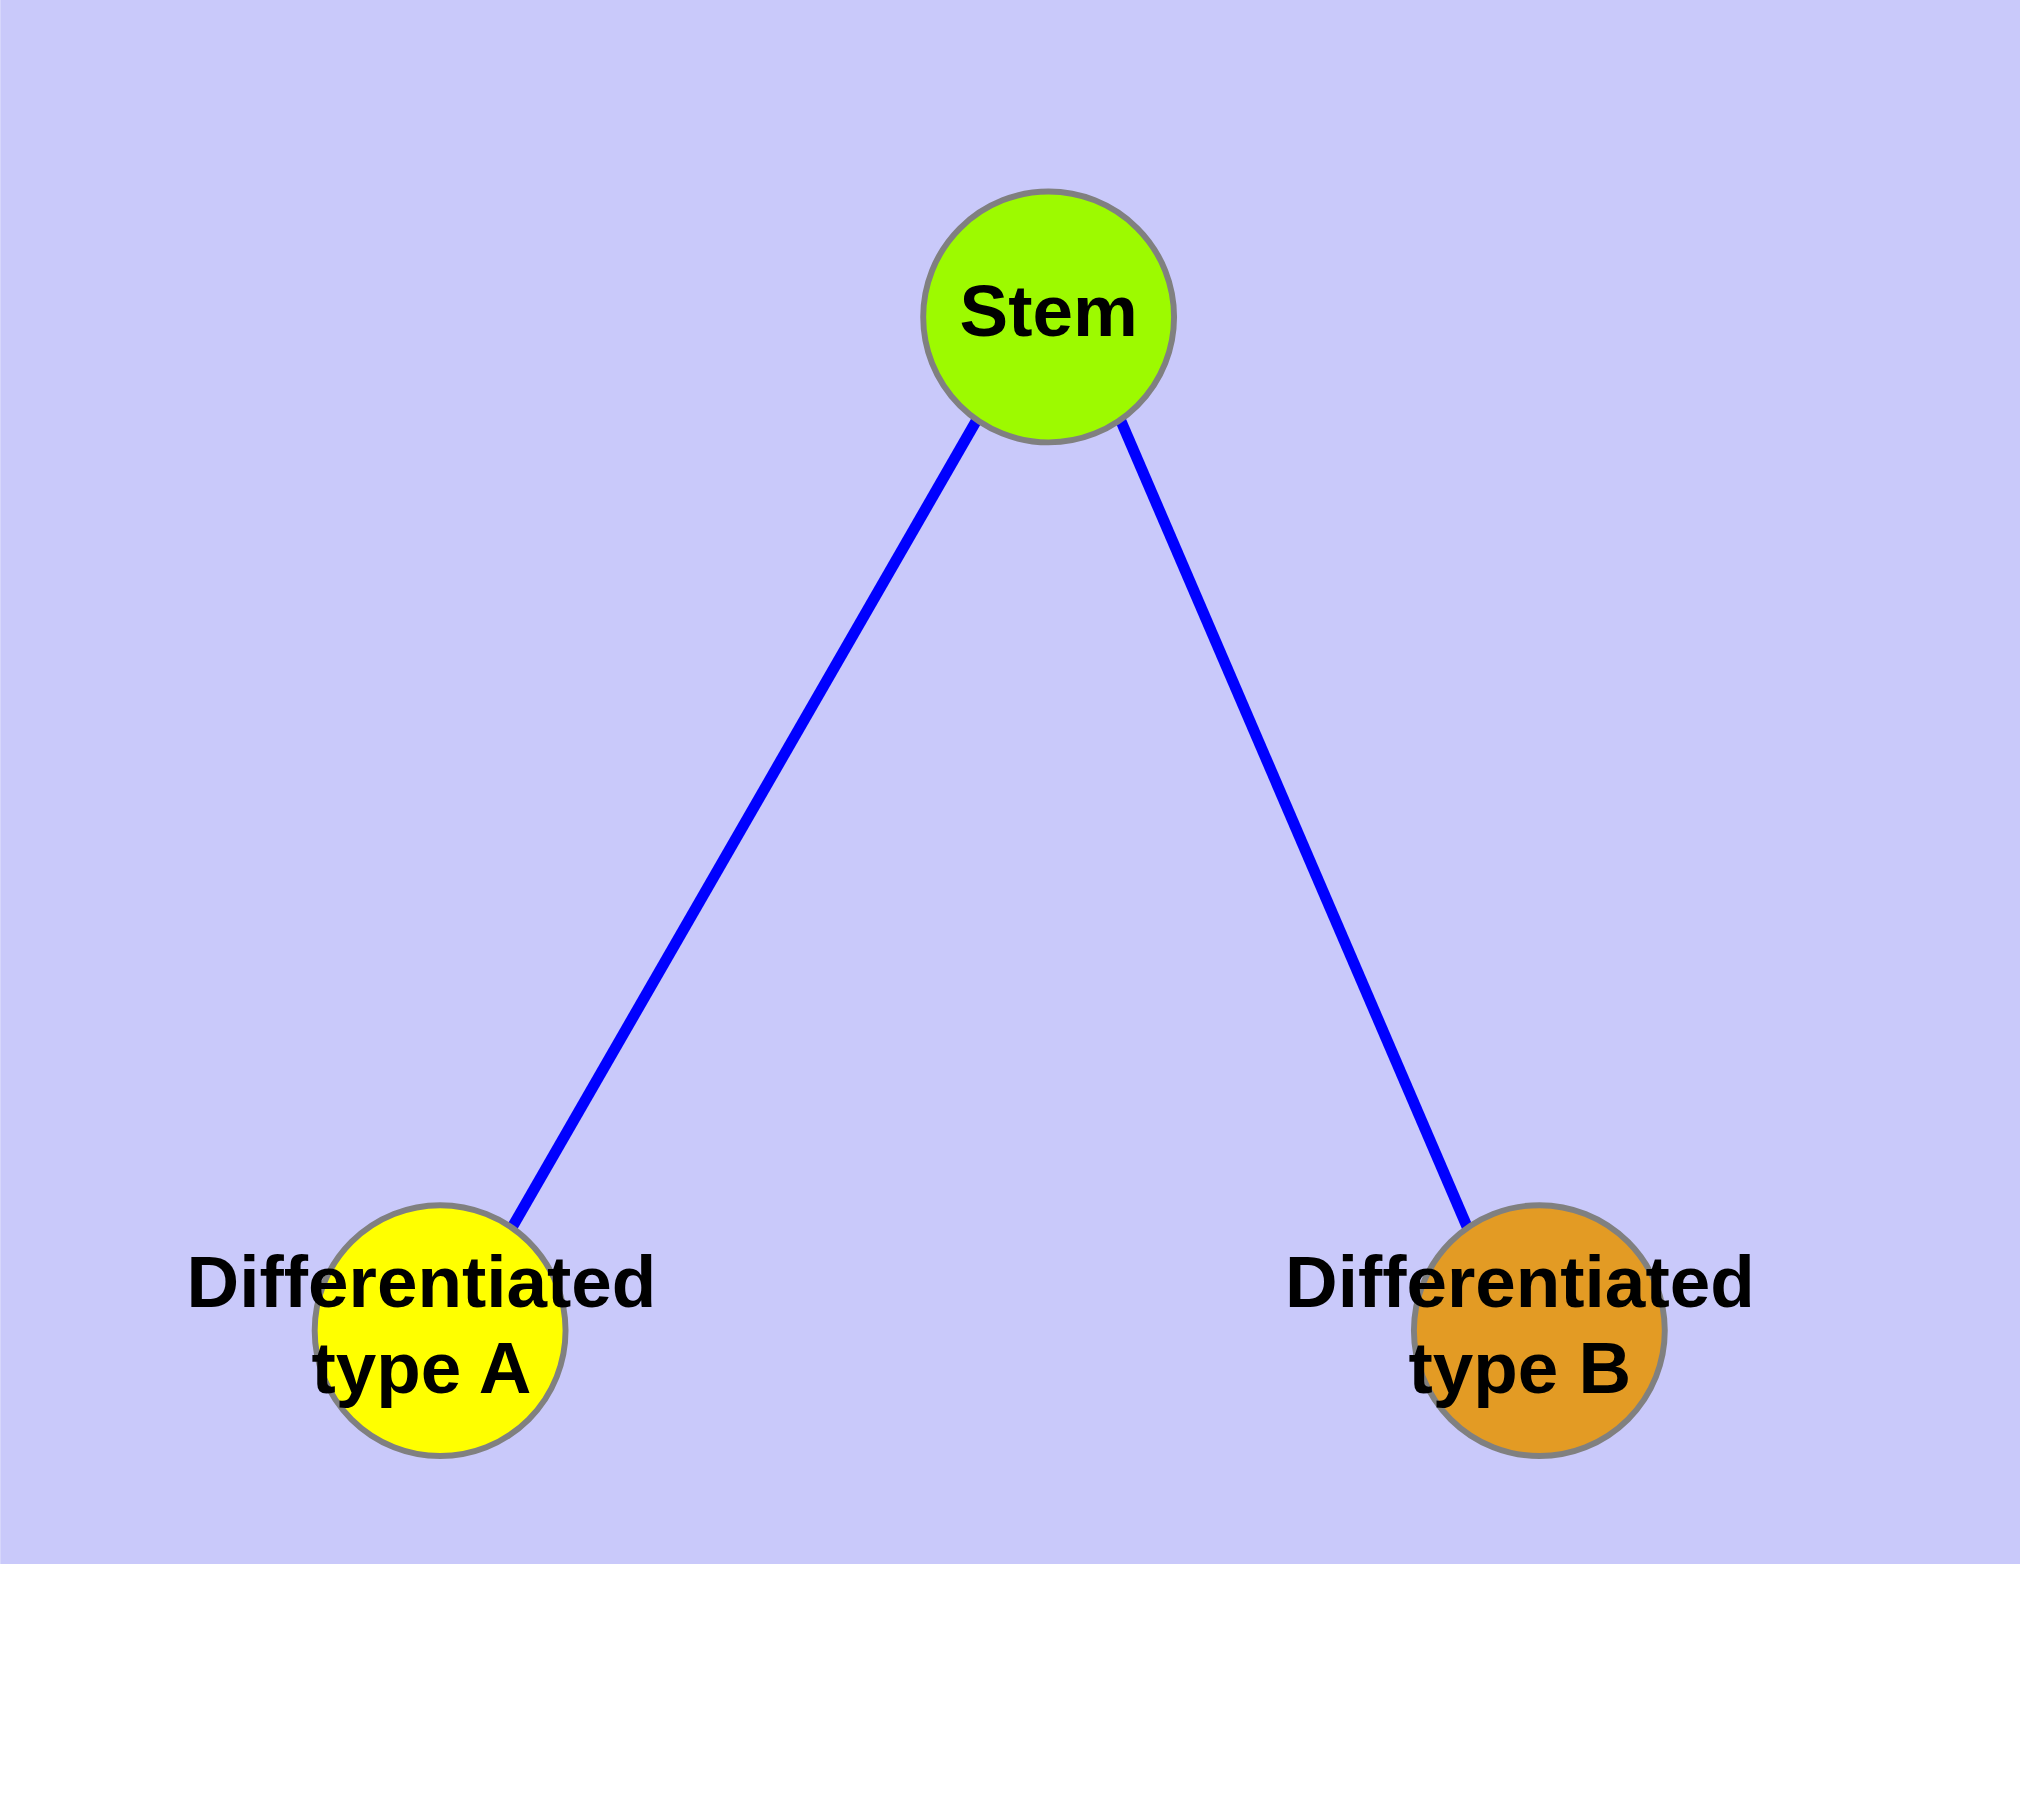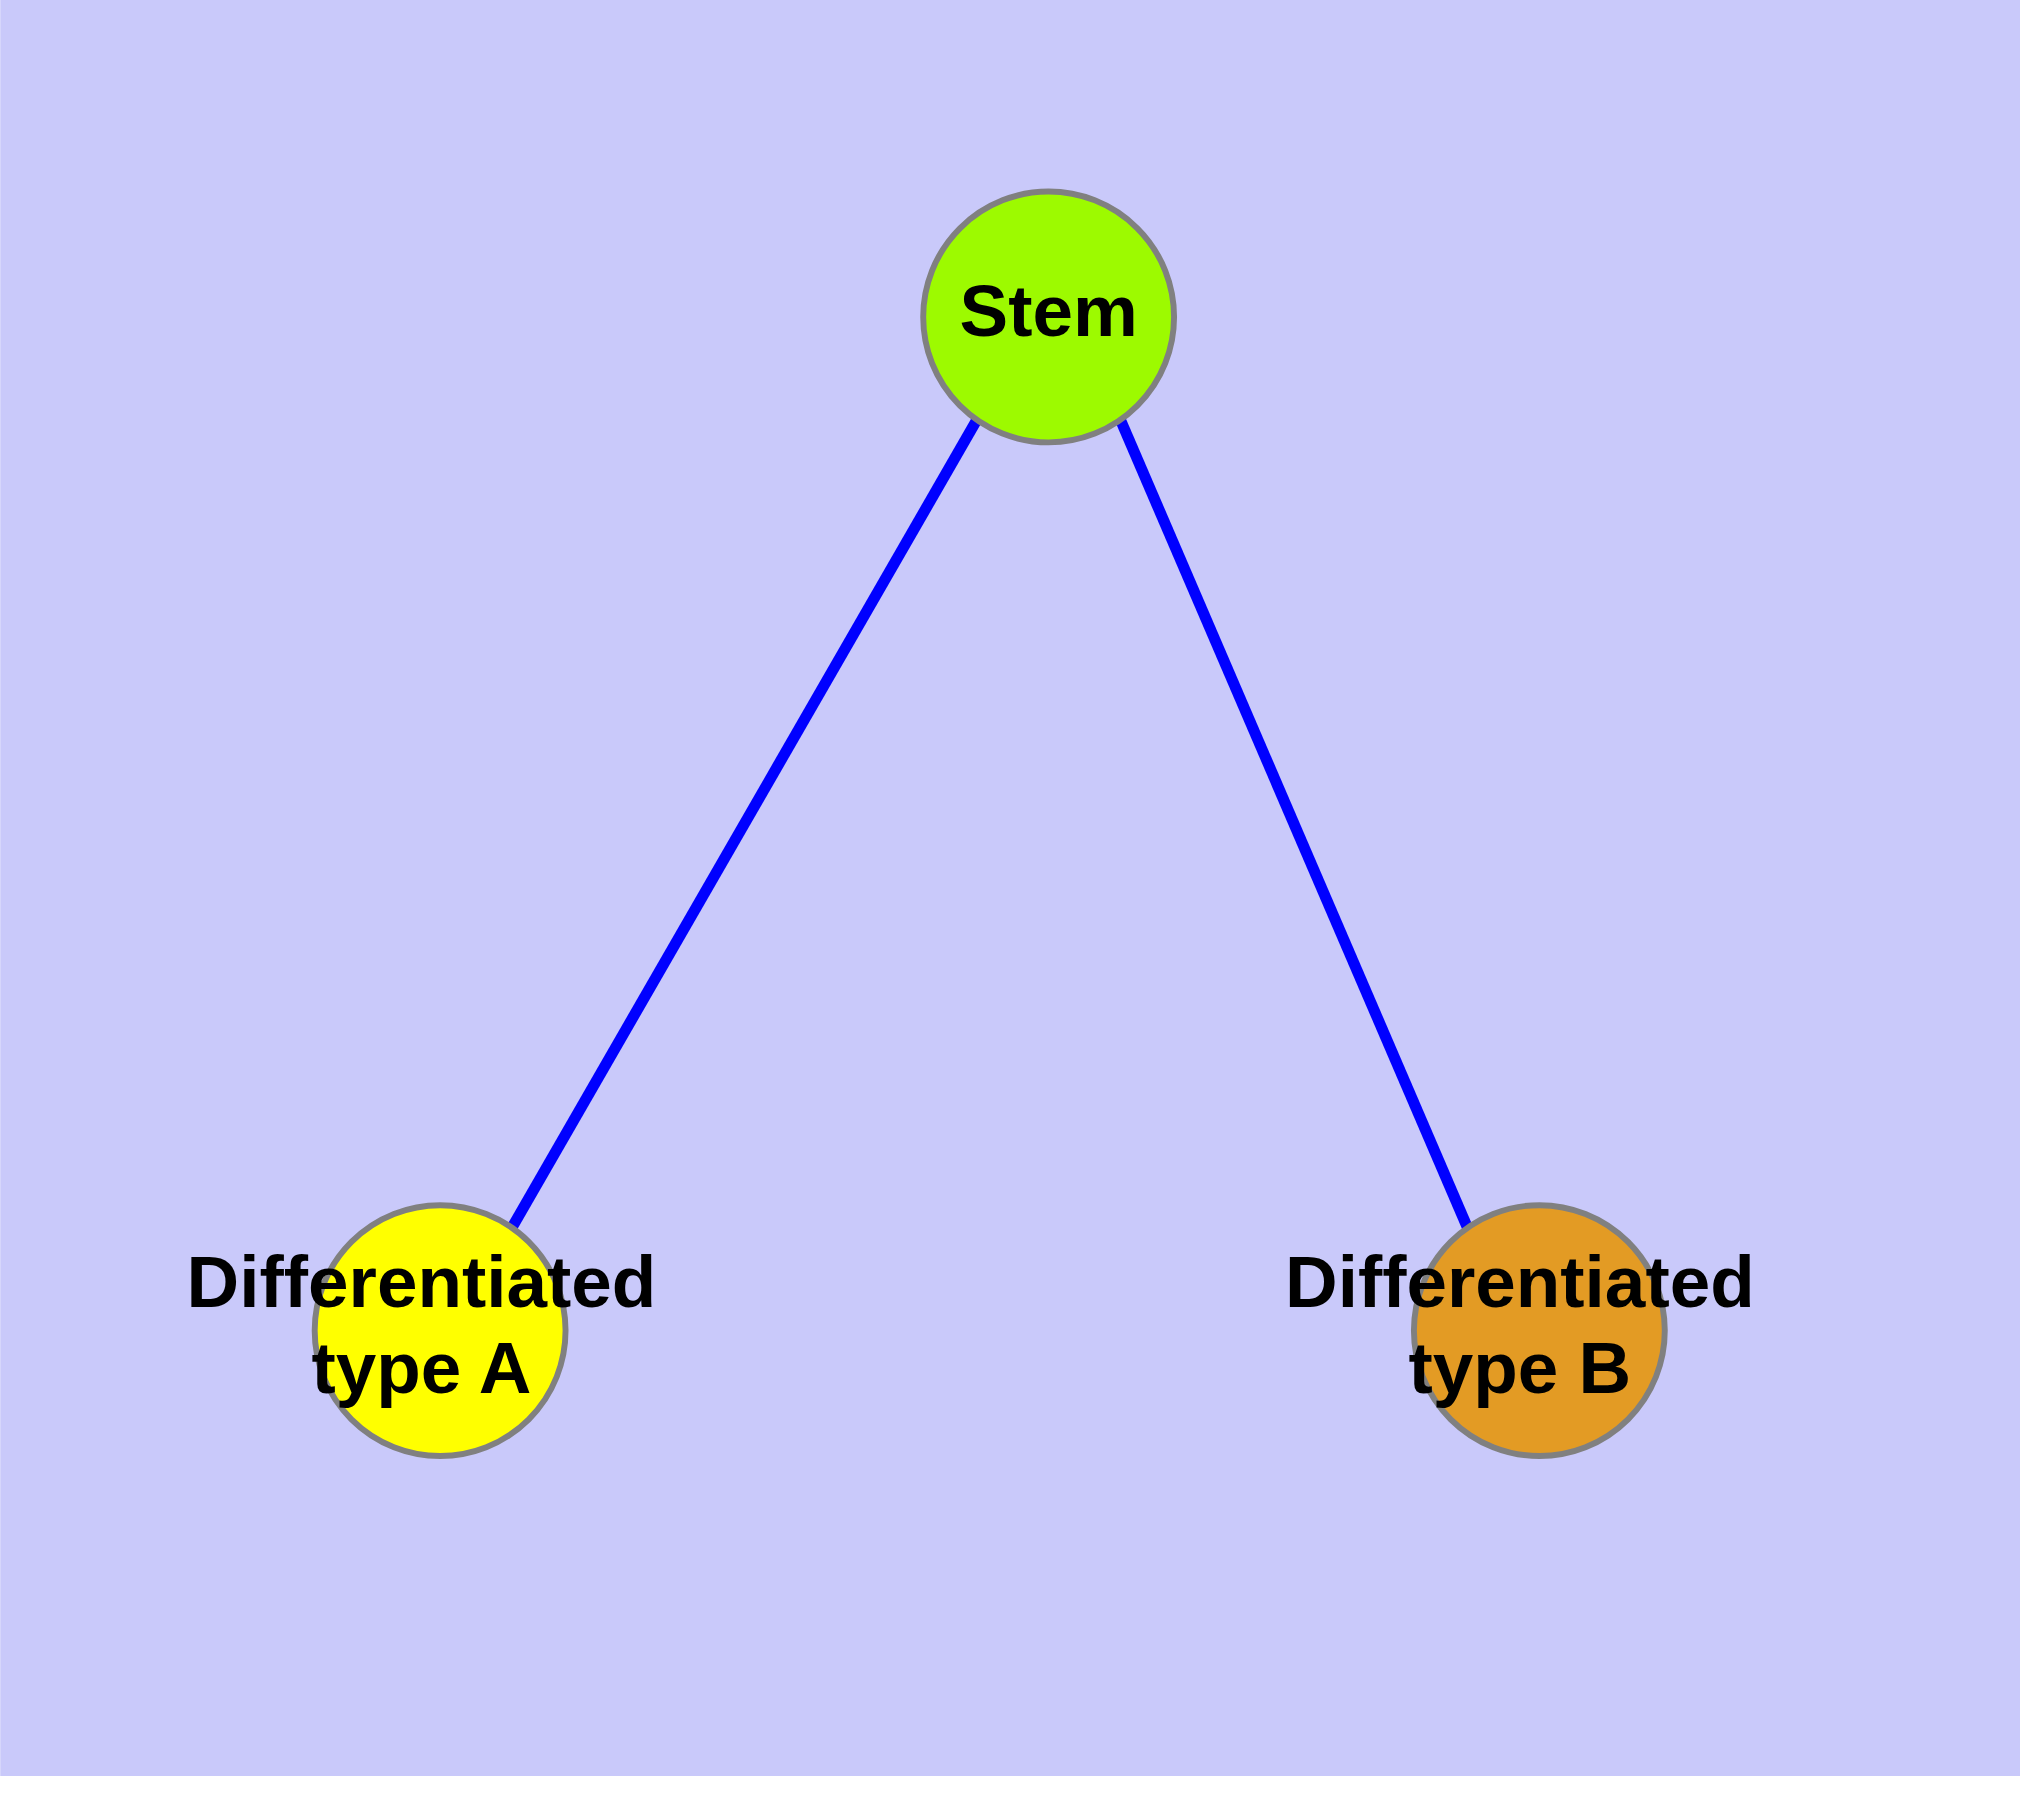--- a/index.html
+++ b/index.html
@@ -32,21 +32,21 @@
   .node-circle {
     stroke: #808080;
   }
   .graph-edge {
     stroke-linecap: butt;
   }
 </style>
 </head>
 <body>
 
-<div id="canvas" style="width: 2021px; height: 1776px;">
+<div id="canvas" style="width: 2021px; height: 1564px;">
   <svg id="graph-svg" viewBox="0 0 2384 2138" xmlns="http://www.w3.org/2000/svg">
     <rect id="bg-rect" x="0" y="0" width="2384" height="2138" fill="#c9c9fa"></rect>
     <g id="edges-layer">
         <line class="graph-edge" x1="1152" y1="496" x2="604" y2="1448" stroke="#0000ff" stroke-width="13"></line>
         <line class="graph-edge" x1="1322" y1="496" x2="1731" y2="1448" stroke="#0000ff" stroke-width="13"></line>
       </g>
     <g id="nodes-layer">
         <g>
           <circle class="node-circle" cx="1237" cy="374" r="148" fill="#9dfa00" stroke="#808080" stroke-width="7"></circle>
           <text class="node-label" x="1237" y="374" font-size="86"><tspan x="1237" dy="0">Stem</tspan></text>

